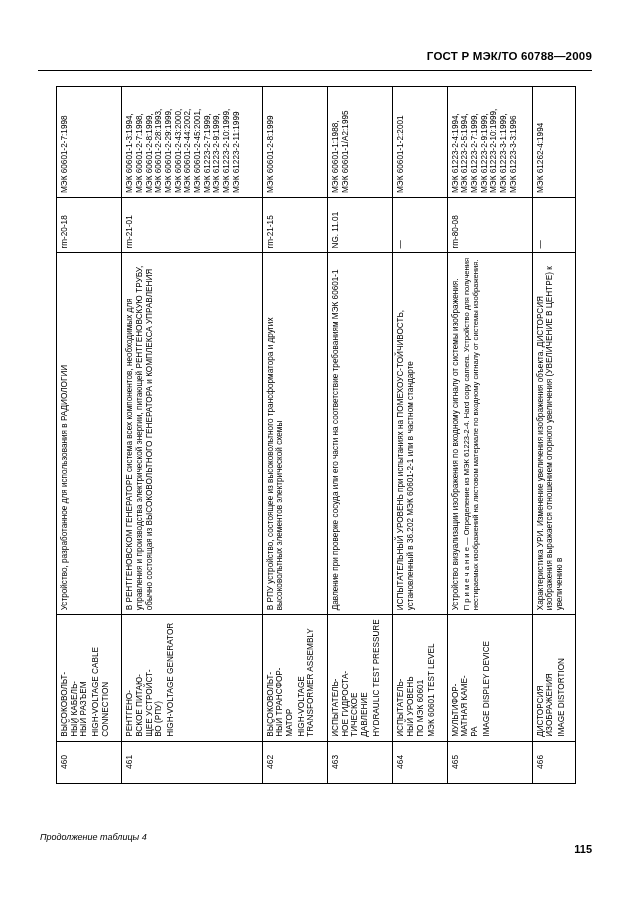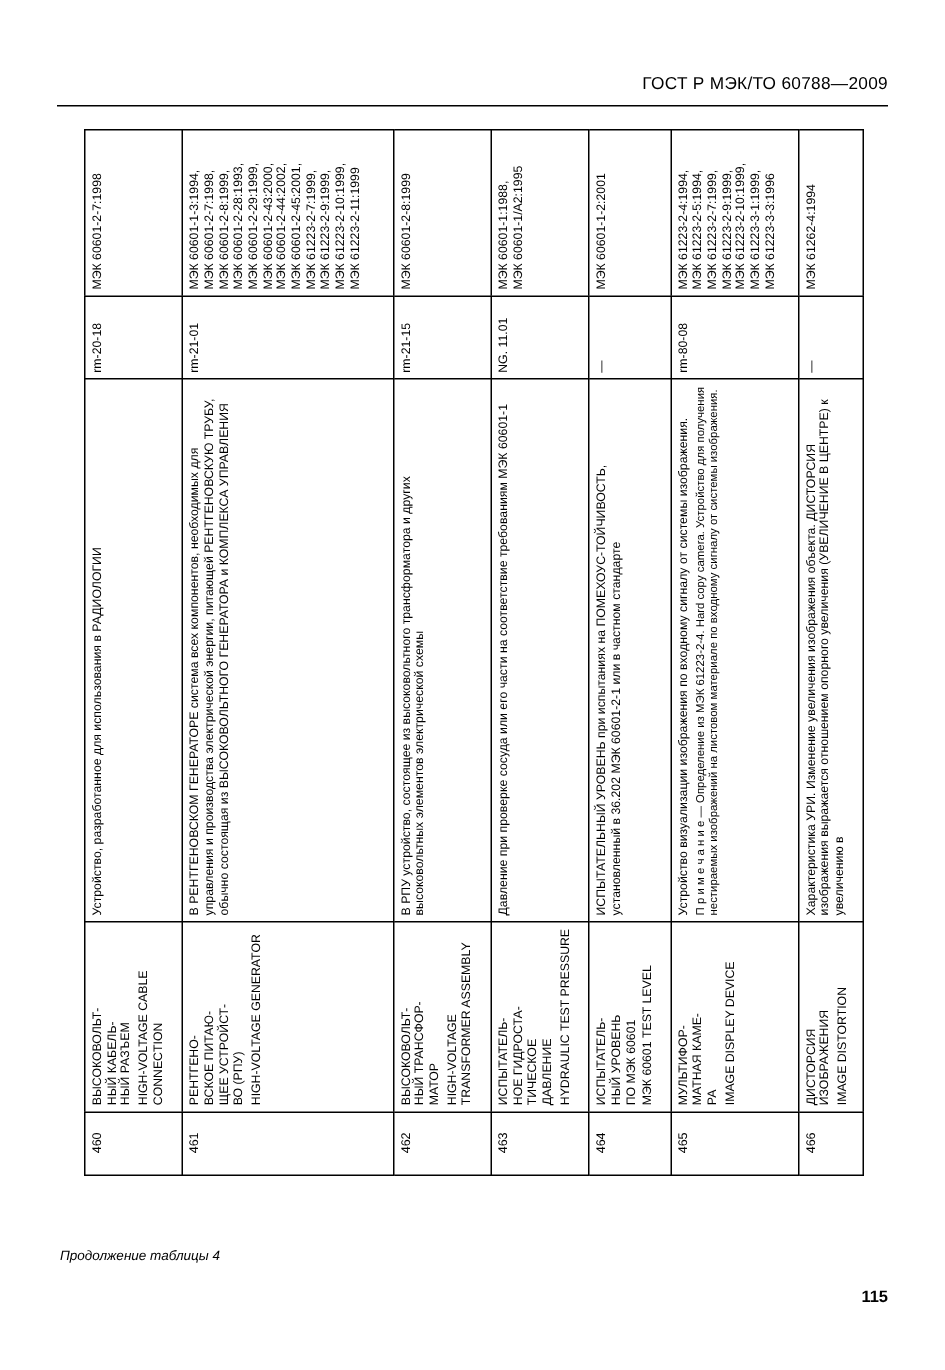--- a/index.html
+++ b/index.html
@@ -27,38 +27,38 @@
     top: 70px;
     width: 554px;
     height: 1px;
     background: #000;
   }
   .doc-header {
     position: absolute;
     right: 38px;
     top: 50px;
     font-size: 11.5px;
-    font-weight: normal;
+    font-weight: bold;
     letter-spacing: 0.2px;
     white-space: nowrap;
   }
   .cont-label {
     position: absolute;
     left: 40px;
     top: 788px;
     font-size: 9px;
     font-style: italic;
     white-space: nowrap;
     transform-origin: left top;
     margin-top: 44px;
   }
   .page-number {
     position: absolute;
     right: 38px;
-    bottom: 42px;
+    bottom: 58px;
     font-size: 11px;
     font-weight: bold;
   }
 
   
   .table-wrap {
     position: absolute;
     left: 56px;
     top: 86px;
     width: 698px;   

